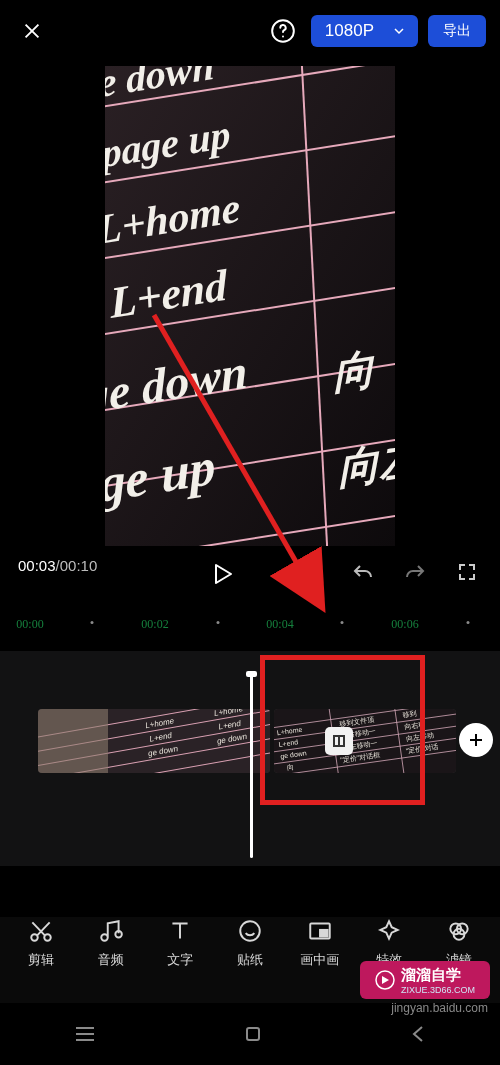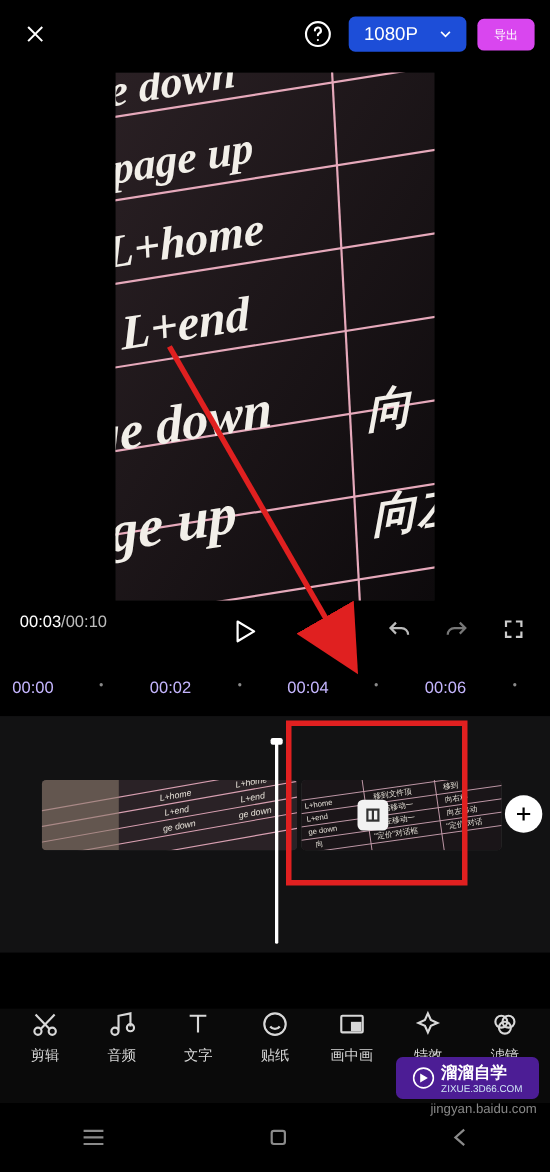--- a/index.html
+++ b/index.html
@@ -1,50 +1,50 @@
 <!DOCTYPE html>
 <html><head>
 <meta charset="utf-8">
 <style>
   * { box-sizing: border-box; margin: 0; padding: 0; }
   html, body { width: 500px; height: 1065px; background: #000; color: #fff; font-family: -apple-system, "Helvetica Neue", Arial, sans-serif; overflow: hidden; position: relative; }
   .topbar { display: flex; align-items: center; height: 62px; padding: 0 14px; gap: 10px; }
   .topbar .spacer { flex: 1; }
   .icon-btn { display: inline-flex; align-items: center; justify-content: center; width: 36px; height: 36px; color: #fff; }
   .res-btn { background: #1d4ed8; color: #fff; font-size: 17px; padding: 6px 14px; border-radius: 6px; display: inline-flex; align-items: center; gap: 20px; }
-  .export-btn { background: #d946ef; color: #fff; font-size: 11px; padding: 7px 15px; border-radius: 6px; font-weight: 500; }
+  .export-btn { background: #1d4ed8; color: #fff; font-size: 14px; padding: 7px 15px; border-radius: 6px; font-weight: 500; }
   .preview-wrap { width: 100%; height: 495px; display: flex; align-items: center; justify-content: center; position: relative; }
   .preview { width: 290px; height: 480px; background: #111; position: relative; overflow: hidden; transform: translateY(-4px); }
   .preview svg { position: absolute; inset: 0; }
   .arrow-svg { position: absolute; pointer-events: none; }
   .controls { display: flex; align-items: flex-start; height: 52px; padding: 0 18px; gap: 22px; font-size: 15px; color: #bcbcbc; }
   .time-cur { color: #fff; }
   .controls .spacer2 { flex: 1; }
   .play-btn { width: 34px; height: 34px; display: flex; align-items: center; justify-content: center; }
   .ctrl-ic { width: 30px; height: 30px; display: flex; align-items: center; justify-content: center; color: #ccc; }
-  .ruler { height: 36px; position: relative; font-size: 15px; color: #c4b5fd; }
+  .ruler { height: 36px; position: relative; font-size: 12px; color: #15803d; font-family: Liberation Serif, serif; }
   .ruler .tick { position: absolute; top: 8px; transform: translateX(-50%); }
   .ruler .dot { position: absolute; top: 12px; width: 3px; height: 3px; background: #8a8a8a; border-radius: 50%; transform: translateX(-50%); }
   .timeline { position: relative; height: 215px; background: #121213; margin-top: 6px; }
   .clip-row { position: absolute; top: 58px; left: 0; right: 0; height: 64px; display: flex; align-items: center; }
   .clip { height: 64px; border-radius: 4px; background: #333; overflow: hidden; position: relative; }
   .clip .thumb { position: absolute; inset: 0; }
   .clip-gap { width: 4px; }
   .trans-chip { position: absolute; width: 28px; height: 28px; background: #f2f2f2; border-radius: 5px; display: flex; align-items: center; justify-content: center; z-index: 5; top: 76px; }
   .add-clip { position: absolute; right: 7px; top: 72px; width: 34px; height: 34px; background: #fff; border-radius: 50%; display: flex; align-items: center; justify-content: center; color:#000; z-index:6; }
   .audio-row { position: absolute; top: 130px; left: 38px; right: 60px; height: 40px; background: #242425; border-radius: 4px; display: flex; align-items: center; padding: 0 14px; color: #a8a8a8; font-size: 15px; gap: 8px; }
   .playhead { position: absolute; top: 22px; bottom: 8px; width: 3px; background: #fff; left: 250px; border-radius: 2px; z-index: 8; }
   .playhead::before { content:""; position:absolute; top:-2px; left:-4px; width:11px; height:6px; background:#fff; border-radius:2px; }
   .red-box { position: absolute; border: 5px solid #e02020; z-index: 20; }
   .toolbar { position: absolute; bottom: 62px; left: 0; right: 0; height: 86px; background: #0a0a0a; display: flex; justify-content: space-between; padding: 0 10px; }
   .tool { display: flex; flex-direction: column; align-items: center; gap: 6px; width: 62px; color: #d8d8d8; }
   .tool .tic { width: 28px; height: 28px; display:flex; align-items:center; justify-content:center; }
   .tool .tlab { font-size: 13px; }
   .navbar { position: absolute; bottom: 0; left: 0; right: 0; height: 62px; display: flex; align-items: center; justify-content: space-around; color: #8a8a8a; background:#000; }
-  .watermark1 { position: absolute; right: 10px; bottom: 66px; width: 130px; height: 38px; background: #4c1d95; border-radius: 6px; display:flex; align-items:center; justify-content:center; gap:6px; color:#fff; font-size:15px; z-index:30; padding:0 8px; }
+  .watermark1 { position: absolute; right: 10px; bottom: 66px; width: 130px; height: 38px; background: #be185d; border-radius: 6px; display:flex; align-items:center; justify-content:center; gap:6px; color:#fff; font-size:15px; z-index:30; padding:0 8px; }
   .watermark1 .sub { font-size:9px; display:block; color:#cfe4f5; }
   .watermark2 { position: absolute; right: 12px; bottom: 50px; font-size: 12px; color: #888; z-index:30; }
   svg { display:block; }
 </style>
 </head>
 <body>
 
 <div class="topbar">
   <div class="icon-btn">
     <svg width="22" height="22" viewBox="0 0 24 24" stroke="#fff" stroke-width="2" fill="none">

